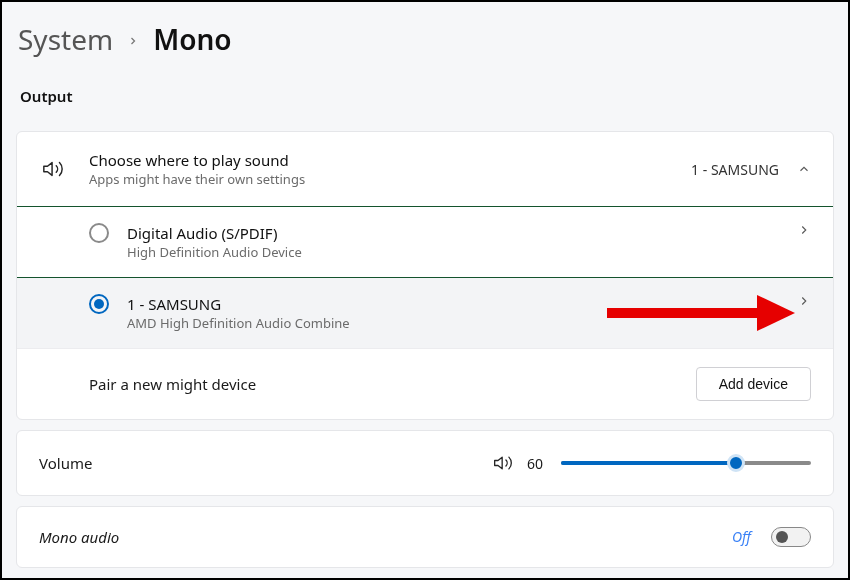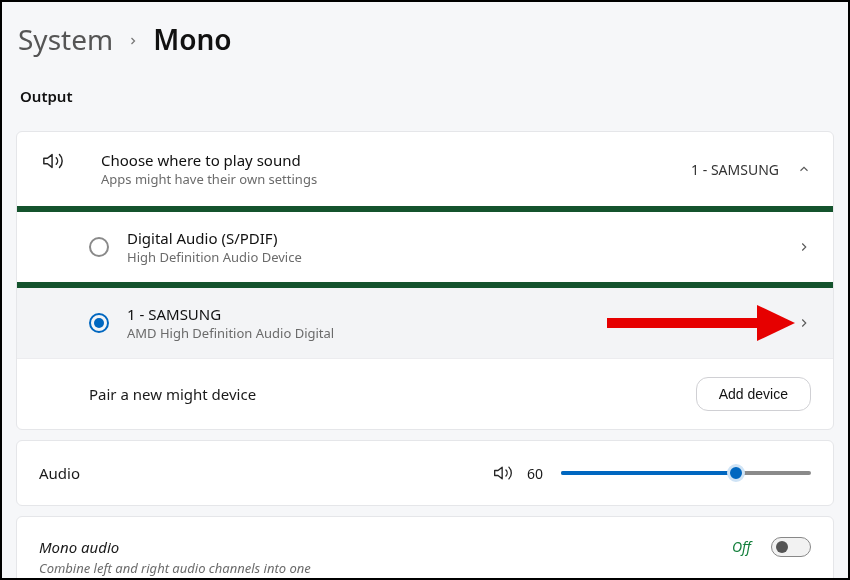--- a/index.html
+++ b/index.html
@@ -46,22 +46,22 @@
   }
   .card {
     background: #fff;
     border: 1px solid #e5e6e9;
     border-radius: 6px;
     margin-bottom: 10px;
     overflow: hidden;
   }
   .row {
     display: flex;
+    align-items: center;
     padding: 18px 22px;
-    gap: 12px;
   }
   .row .lead-icon {
     width: 28px;
     display: flex;
     justify-content: center;
     margin-right: 22px;
     color: #262626;
   }
   .row .body { flex: 1; min-width: 0; }
   .row .title { font-size: 15px; color: #111; }
@@ -72,23 +72,22 @@
     gap: 18px;
     color: #333;
   }
   .trail-text { font-size: 14px; color: #333; }
   .chev {
     color: #5a5a5a;
     display: inline-flex;
   }
   .option-row {
     display: flex;
-    align-items: center;
     padding: 16px 22px 16px 72px;
-    border-top: 6px solid #14532d;
+    border-top: 1px solid #14532d;
     cursor: pointer;
   }
   .option-row.selected { background: #f3f4f6; }
   .radio {
     width: 20px; height: 20px;
     border: 2px solid #8a8a8a;
     border-radius: 50%;
     margin-right: 18px;
     position: relative;
     flex: 0 0 auto;
@@ -116,21 +115,21 @@
   .pair-row {
     display: flex;
     align-items: center;
     padding: 18px 22px 18px 72px;
     border-top: 1px solid #ececef;
   }
   .pair-row .body { flex: 1; font-size: 15px; }
   .btn {
     background: #fff;
     border: 1px solid #d0d0d4;
-    border-radius: 12px;
+    border-radius: 4px;
     padding: 8px 22px;
     font-size: 14px;
     color: #111;
     cursor: pointer;
   }
   .vol-row {
     display: flex;
     align-items: center;
     padding: 22px 22px;
     gap: 14px;
@@ -163,21 +162,21 @@
     transform: translate(-50%, -50%);
   }
   .mono-row {
     display: flex;
     align-items: flex-start;
     padding: 20px 22px;
     gap: 14px;
     font-style: italic;
   }
   .mono-row .body { flex: 1; }
-  .toggle-label { font-size: 14px; color: #15803d; margin-right: 6px; }
+  .toggle-label { font-size: 14px; color: #3b82f6; margin-right: 6px; }
   .toggle {
     width: 40px; height: 20px;
     border-radius: 10px;
     border: 1px solid #888;
     background: #f2f2f2;
     position: relative;
     cursor: pointer;
   }
   .toggle .knob {
     position: absolute;
@@ -238,63 +237,62 @@
         <svg width="14" height="14" viewBox="0 0 24 24" fill="none" stroke="currentColor" stroke-width="2">
             <polyline points="9 18 15 12 9 6"></polyline>
           </svg>
       </span>
     </div>
 
     <div class="option-row selected" style="position:relative;">
       <span class="radio checked"></span>
       <div class="option-body">
         <div class="option-title">1 - SAMSUNG</div>
-        <div class="option-sub">AMD High Definition Audio Digital</div>
+        <div class="option-sub">AMD High Definition Audio Combine</div>
       </div>
       <svg class="red-arrow" width="190" height="44" viewBox="0 0 190 44">
         <line x1="0" y1="22" x2="150" y2="22" stroke="#e60000" stroke-width="10"></line>
         <polygon points="150,4 188,22 150,40" fill="#e60000"></polygon>
       </svg>
       <span class="chev">
         <svg width="14" height="14" viewBox="0 0 24 24" fill="none" stroke="currentColor" stroke-width="2">
             <polyline points="9 18 15 12 9 6"></polyline>
           </svg>
       </span>
     </div>
 
     <div class="pair-row">
       <div class="body">Pair a new might device</div>
       <button class="btn">Add device</button>
     </div>
   </div>
 
   <div class="card">
     <div class="vol-row">
-      <div class="label">Audio</div>
+      <div class="label">Volume</div>
       <span class="vol-icon">
         <svg width="20" height="20" viewBox="0 0 24 24" fill="none" stroke="currentColor" stroke-width="1.6" stroke-linecap="round" stroke-linejoin="round">
           <polygon points="11 5 6 9 2 9 2 15 6 15 11 19 11 5"></polygon>
           <path d="M15.54 8.46a5 5 0 0 1 0 7.07"></path>
           <path d="M19.07 4.93a10 10 0 0 1 0 14.14"></path>
         </svg>
       </span>
       <span class="vol-value">60</span>
       <div class="slider">
         <div class="track"></div>
         <div class="fill" id="vol-fill" style="width: 70%;"></div>
         <div class="thumb" id="vol-thumb" style="left: 70%;"></div>
       </div>
     </div>
   </div>
 
   <div class="card">
     <div class="mono-row">
       <div class="body">
         <div class="title" style="font-size:15px">Mono audio</div>
-        <div class="subtitle" style="font-size:13px;color:#6b6b6b;margin-top:2px">Combine left and right audio channels into one</div>
       </div>
       <span class="toggle-label">Off</span>
       <div class="toggle">
         <div class="knob"></div>
       </div>
     </div>
   </div>
 
 </div>
 

